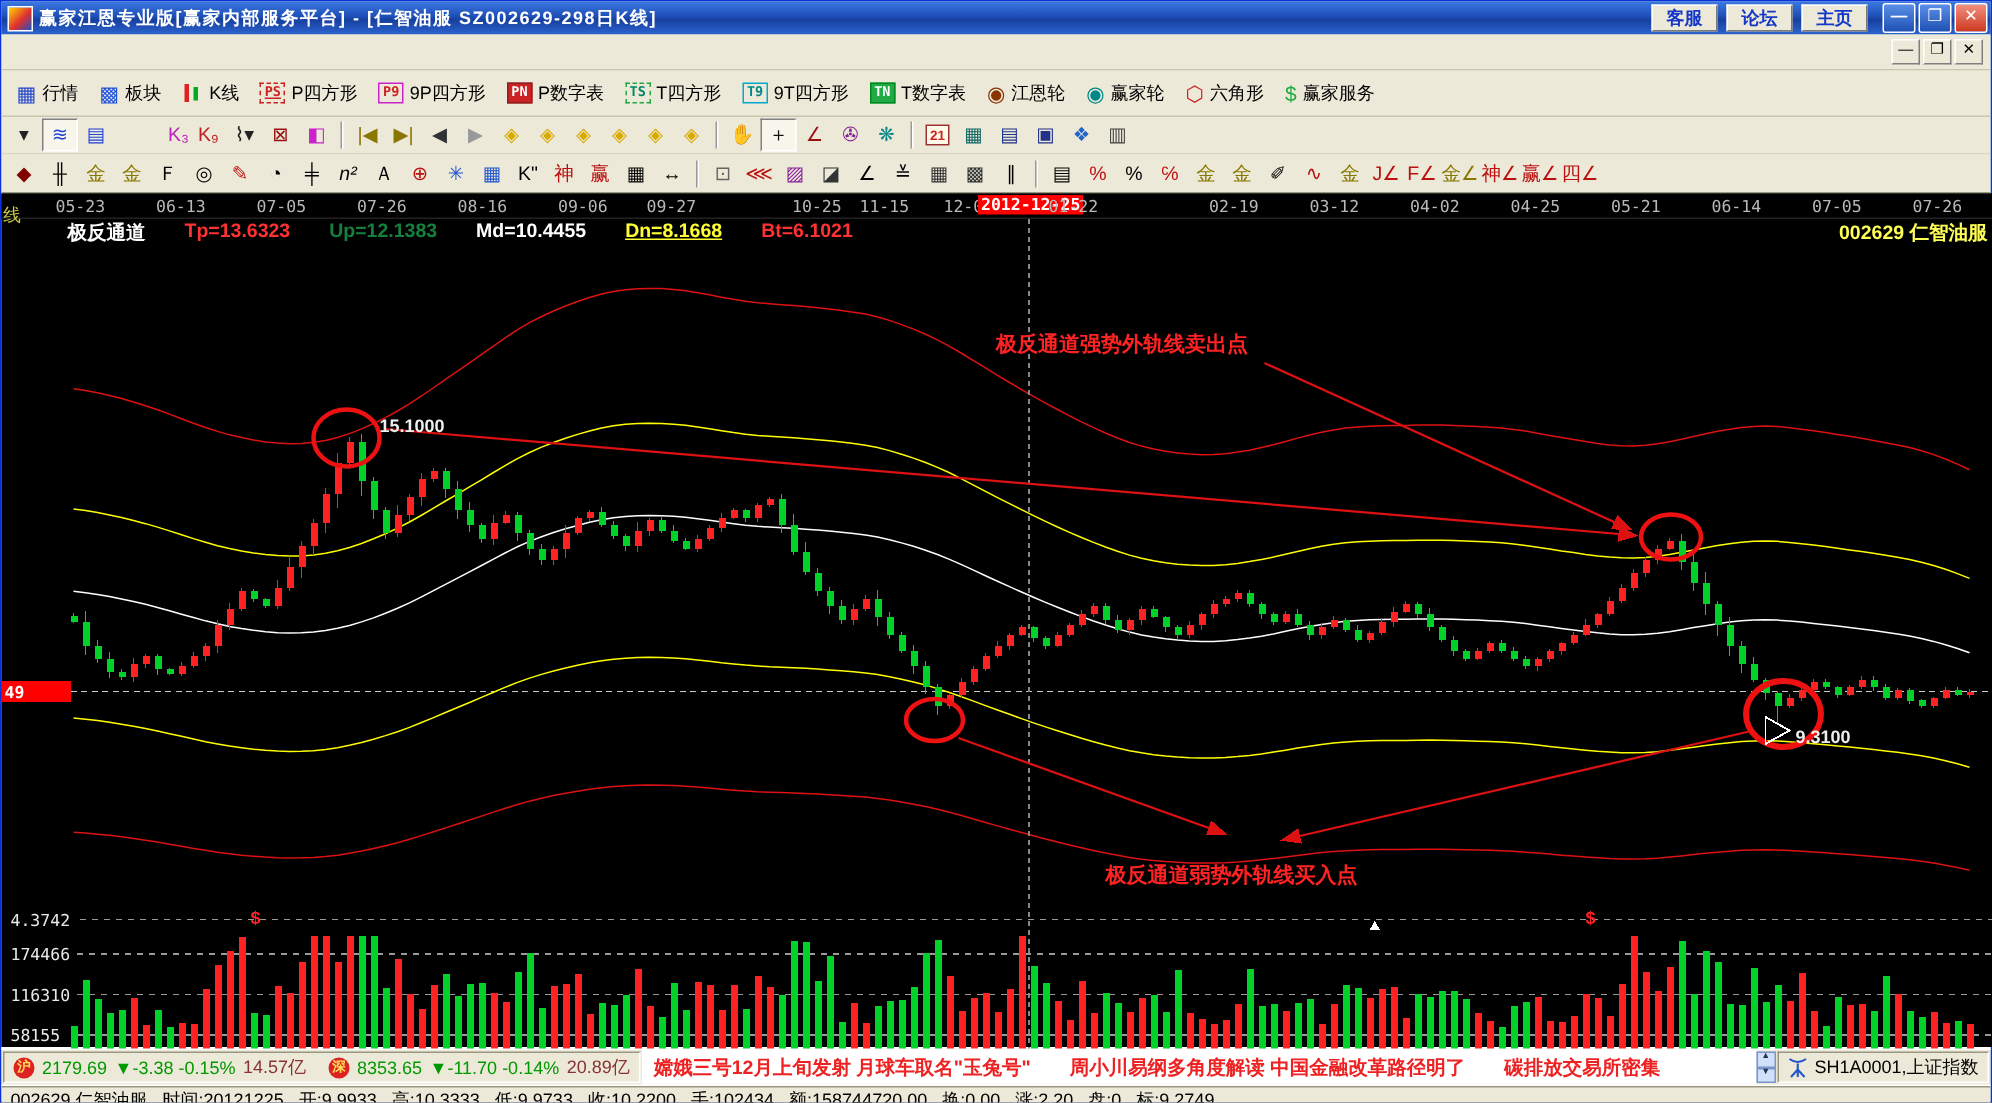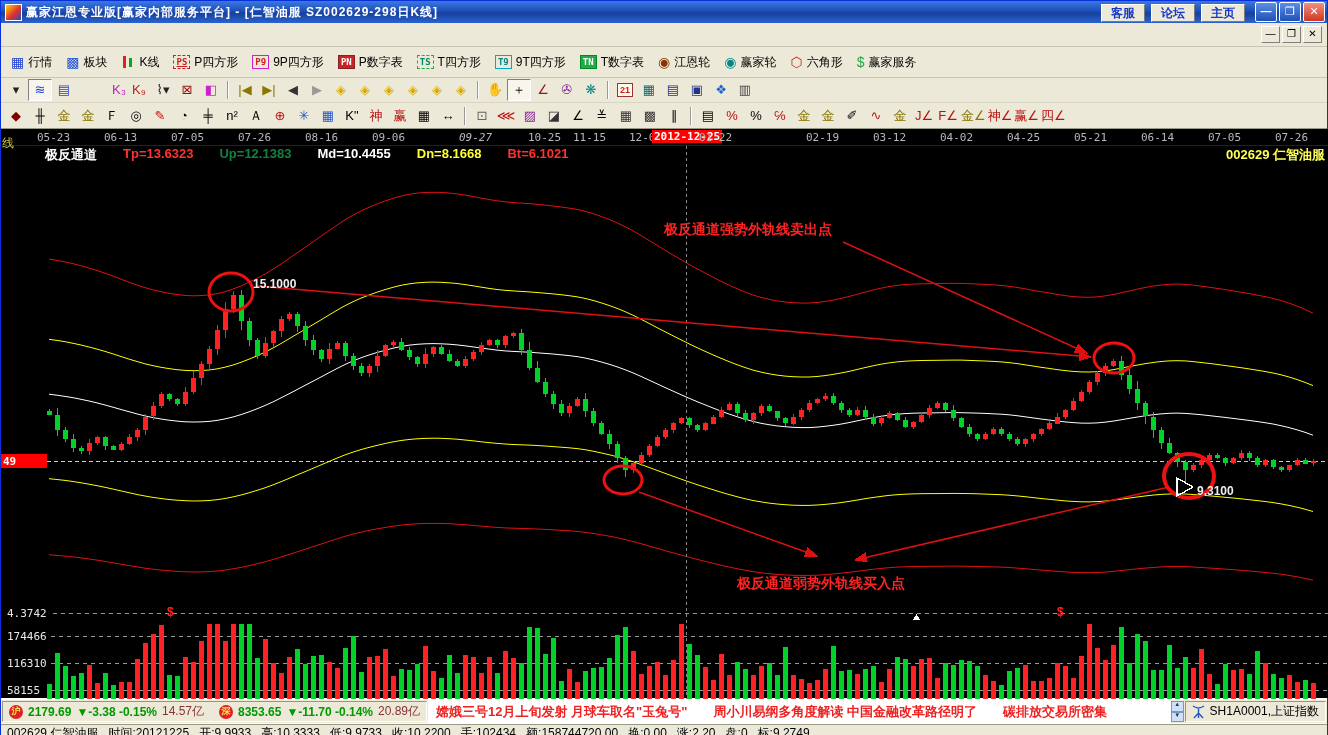--- a/index.html
+++ b/index.html
@@ -44,21 +44,21 @@
   .date-label{position:absolute;top:2px;font-size:11px;color:#b8b8b8;font-family:"DejaVu Sans Mono",monospace;white-space:nowrap;}
   .date-label.hl{background:#f00;color:#fff;font-weight:bold;padding:0 2px;top:1px;}
   .ind-header{position:absolute;left:44px;top:17px;display:flex;gap:26px;font-size:13px;font-weight:bold;white-space:nowrap;z-index:5;}
   .stock-label{position:absolute;right:4px;top:17px;font-size:13px;font-weight:bold;color:#ffff55;z-index:5;white-space:nowrap;}
   .side-tab{position:absolute;left:1px;top:6px;color:#cccc44;font-size:12px;z-index:6;}
   svg.chart{display:block;}
   
   .statusbar1{height:23px;display:flex;align-items:stretch;background:#ece9d8;border-top:2px solid #fff;font-size:12px;}
   .sb-panel{display:flex;align-items:center;gap:5px;padding:0 6px;border:1px solid;border-color:#9a9782 #fff #fff #9a9782;margin:1px;white-space:nowrap;}
   .coin{width:14px;height:14px;border-radius:50%;background:#d22;color:#ffe055;font-size:9px;font-weight:bold;display:inline-flex;align-items:center;justify-content:center;flex:none;}
-  .idx-val{color:#090;font-weight:bold;}
+  .idx-val{color:#090;font-weight:normal;}
   .idx-amt{color:#833;}
   .ticker{flex:1;background:#fff;color:#e22;font-size:13px;font-weight:bold;overflow:hidden;display:flex;align-items:center;padding:0 8px;white-space:nowrap;}
   .spin{width:13px;display:flex;flex-direction:column;margin:1px 0;}
   .spin span{flex:1;background:#cfe0f8;border:1px solid #7a96c8;font-size:6px;line-height:5px;text-align:center;color:#235;}
   .statusbar2{height:19px;display:flex;align-items:center;gap:10px;background:#ece9d8;border-top:1px solid #fff;box-shadow:inset 0 1px 0 #9a9782;font-size:12px;padding:0 6px;white-space:nowrap;overflow:hidden;color:#000;}
 </style>
 </head>
 <body>
 
 <div class="app">
@@ -251,21 +251,21 @@
       <span class="ti">
         <span style="color: rgb(187, 17, 17);">✎</span>
       </span>
       <span class="ti">
         <span style="color: rgb(0, 0, 0);">◔</span>
       </span>
       <span class="ti">
         <span style="color: rgb(0, 0, 0);">╪</span>
       </span>
       <span class="ti">
-        <span style="color: rgb(0, 0, 0);">n²</span>
+        <span style="color: rgb(0, 0, 0); font-style: italic;">n²</span>
       </span>
       <span class="ti">
         <span style="color: rgb(0, 0, 0);">Ａ</span>
       </span>
       <span class="ti">
         <span style="color: rgb(187, 17, 17);">⊕</span>
       </span>
       <span class="ti">
         <span style="color: rgb(34, 85, 204);">✳</span>
       </span>
@@ -364,42 +364,42 @@
     </div>
 
   <div class="chart-wrap">
     <div class="date-axis" id="date-axis">
         <span class="date-label" style="left: 36px;">05-23</span>
         <span class="date-label" style="left: 103px;">06-13</span>
         <span class="date-label" style="left: 170px;">07-05</span>
         <span class="date-label" style="left: 237px;">07-26</span>
         <span class="date-label" style="left: 304px;">08-16</span>
         <span class="date-label" style="left: 371px;">09-06</span>
-        <span class="date-label" style="left: 458px; font-style: italic;">09-27</span>
+        <span class="date-label" style="left: 430px;">09-27</span>
         <span class="date-label" style="left: 527px;">10-25</span>
         <span class="date-label" style="left: 572px;">11-15</span>
         <span class="date-label" style="left: 628px;">12-06</span>
         <span class="date-label hl" style="left: 651px;">2012-12-25</span>
         <span class="date-label" style="left: 698px; text-align: center;">01-22</span>
         <span class="date-label" style="left: 805px;">02-19</span>
         <span class="date-label" style="left: 872px;">03-12</span>
         <span class="date-label" style="left: 939px;">04-02</span>
         <span class="date-label" style="left: 1006px;">04-25</span>
         <span class="date-label" style="left: 1073px;">05-21</span>
         <span class="date-label" style="left: 1140px;">06-14</span>
         <span class="date-label" style="left: 1207px;">07-05</span>
         <span class="date-label" style="left: 1274px;">07-26</span>
       </div>
     <div class="side-tab">线</div>
     <div class="ind-header" id="ind-header">
         <span style="color: rgb(255, 255, 255);">极反通道</span>
         <span style="color: rgb(255, 50, 50);">Tp=13.6323</span>
         <span style="color: #15803d;">Up=12.1383</span>
         <span style="color: rgb(255, 255, 255);">Md=10.4455</span>
-        <span style="color: rgb(255, 255, 51);">Dn=8.1668</span>
+        <span style="color: rgb(255, 255, 51); text-decoration: underline;">Dn=8.1668</span>
         <span style="color: rgb(255, 50, 50);">Bt=6.1021</span>
       </div>
     <div class="stock-label">002629 仁智油服</div>
     <svg class="chart" id="chart-svg" width="1328" height="553" shape-rendering="crispEdges">
         <defs>
           <marker id="arr" markerWidth="9" markerHeight="7" refX="8" refY="3.5" orient="auto">
             <path d="M0,0 L9,3.5 L0,7 z" fill="#dd1111"></path>
           </marker>
         </defs>
         <line x1="50" y1="490" x2="1328" y2="490" stroke="#9a9a9a" stroke-width="1" stroke-dasharray="4,4"></line>

